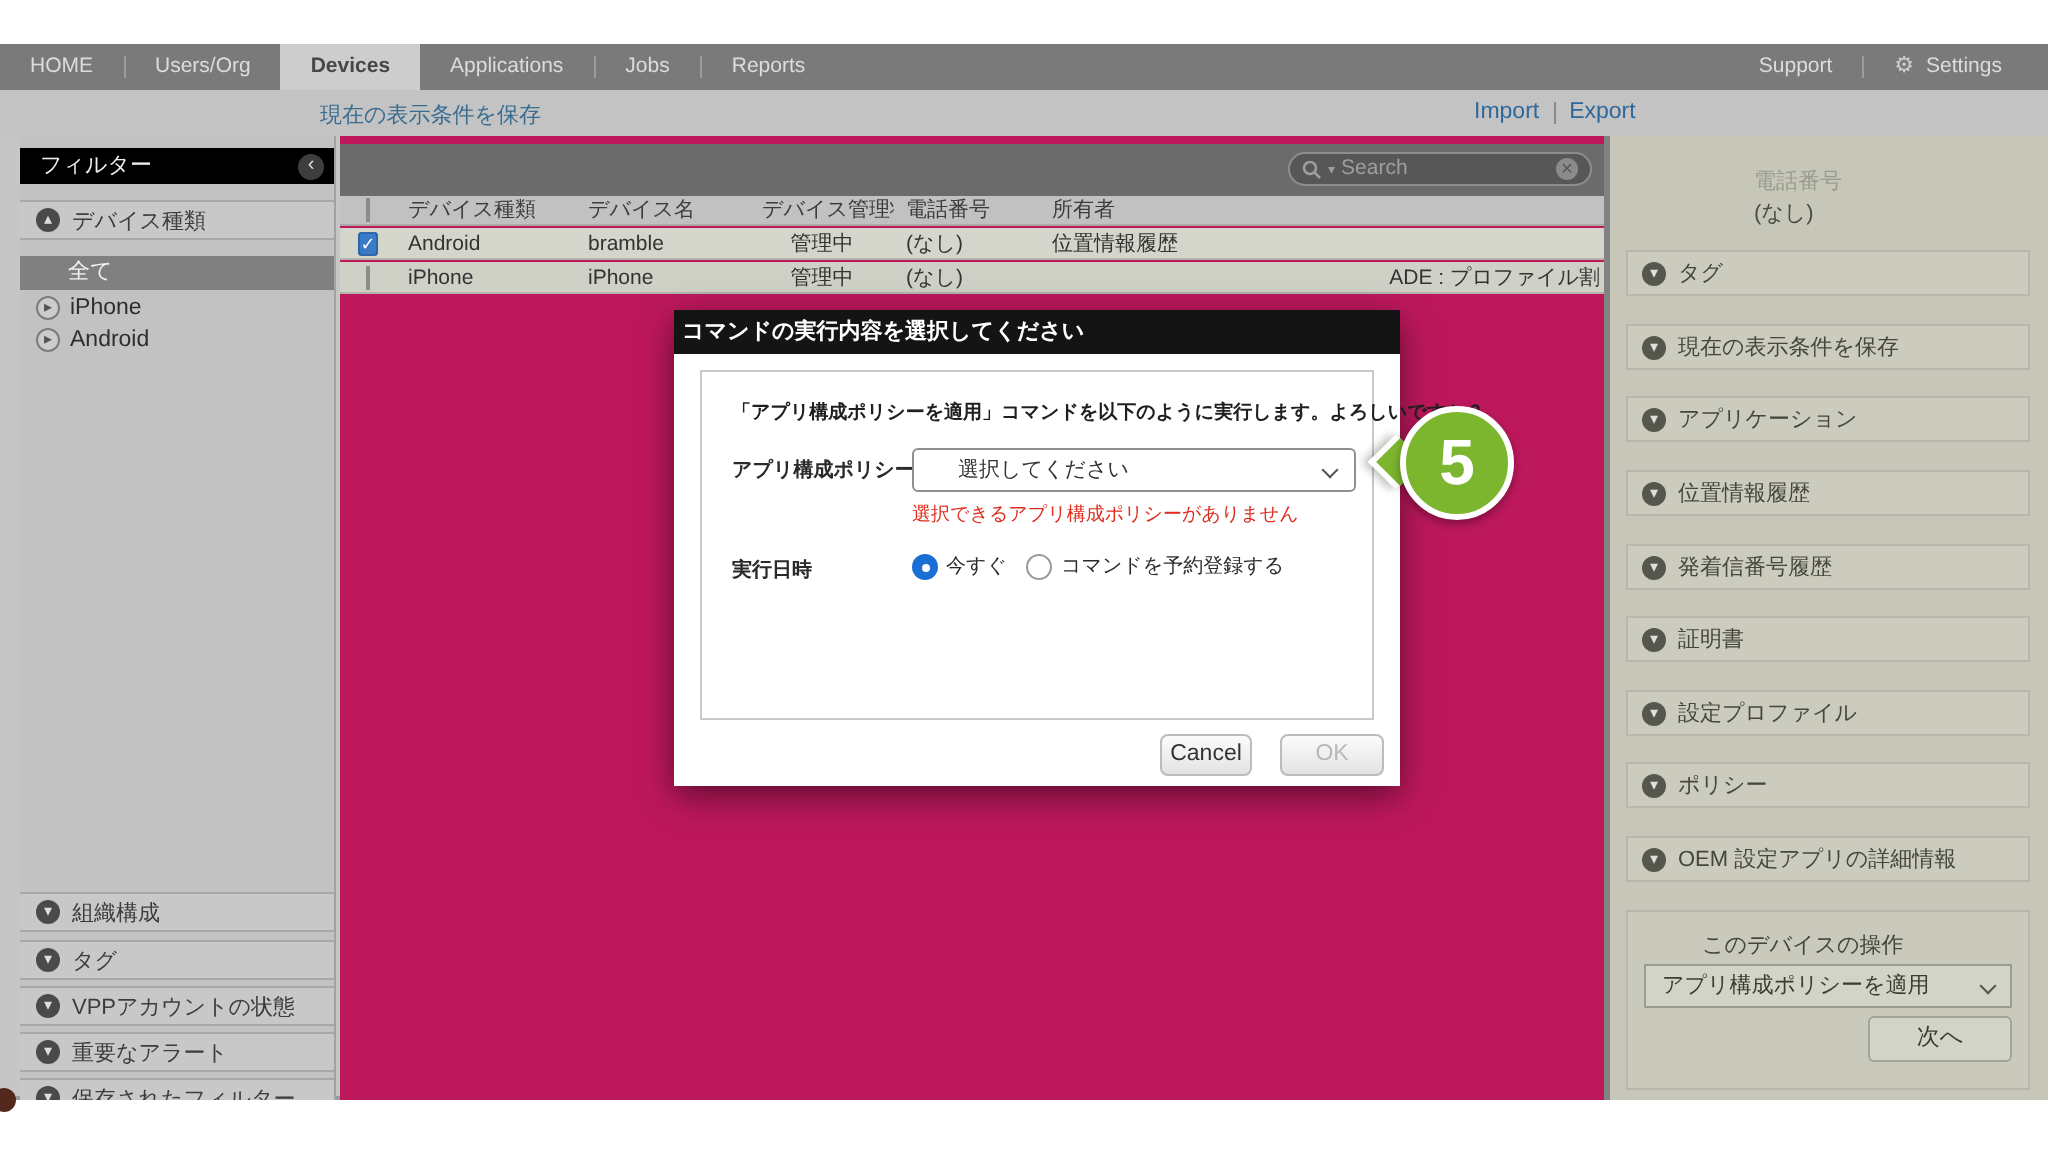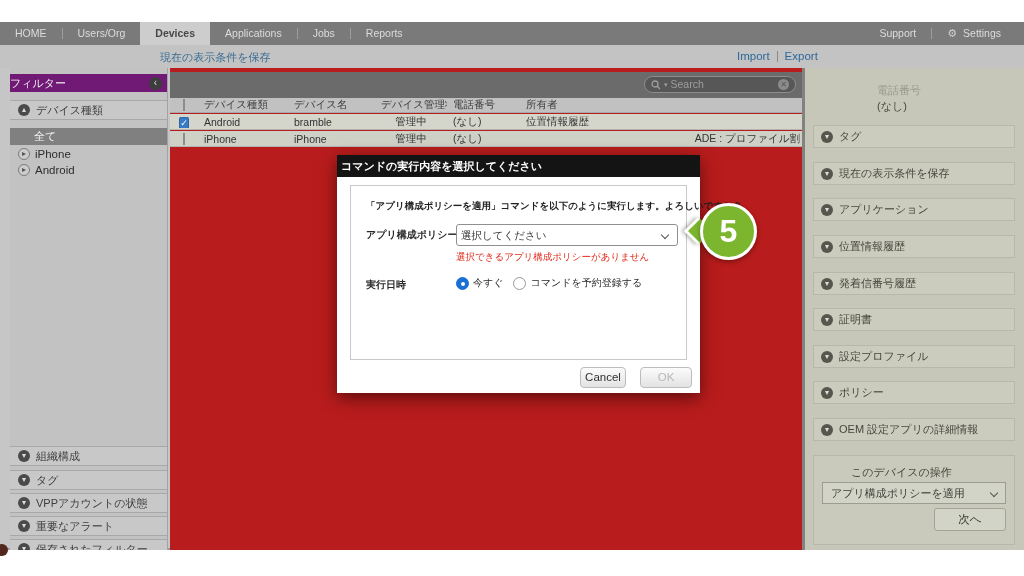--- a/index.html
+++ b/index.html
@@ -17,30 +17,30 @@
 
   
   .subbar { position:absolute; left:0; top:45px; width:1024px; height:23px; background:#c3c3c3; }
   .save-link { position:absolute; left:160px; top:50px; font-size:11px; color:#3a6d92; cursor:pointer; z-index:2;}
   .impexp { position:absolute; left:737px; top:50px; font-size:11.5px; color:#2e689c; display:flex; align-items:center; gap:7px; z-index:2; }
   .impexp .pipe { width:1px; height:11px; background:#8a8a8a; }
   .impexp span { cursor:pointer; }
 
   
   .sidebar { position:absolute; left:10px; top:68px; width:158px; height:482px; background:#c2c2c2; border-right:1px solid #a2a2a2; overflow:hidden; }
-  .filter-head { position:absolute; left:0; top:6px; width:158px; height:18px; background:#701a75; color:#ededed; font-size:11px; line-height:18px; }
+  .filter-head { position:absolute; left:0; top:6px; width:158px; height:18px; background:#000000; color:#ededed; font-size:11px; line-height:18px; padding-left:10px; }
   .collapse-btn { position:absolute; right:5px; top:8.5px; width:13px; height:13px; border-radius:50%; background:#3d3d3d; color:#ddd; text-align:center; line-height:12px; font-size:10px; cursor:pointer; z-index:2;}
   .acc { position:absolute; left:0; width:158px; height:20px; background:#c8c8c8; border-top:1px solid #a8a8a8; border-bottom:1px solid #a8a8a8; font-size:11px; color:#3d3d3d; display:flex; align-items:center; gap:6px; padding-left:8px; cursor:pointer; }
   .circ { display:inline-block; flex:0 0 auto; width:12px; height:12px; border-radius:50%; background:#4a4a4a; color:#dedede; font-size:8px; line-height:12px; text-align:center; }
   .opt-all { position:absolute; left:0; top:60px; width:158px; height:17px; background:#808080; color:#f3f3f3; font-size:11px; line-height:17px; padding-left:24px; cursor:pointer; }
   .opt { position:absolute; left:8px; font-size:11.5px; color:#2e2e2e; display:flex; align-items:center; gap:5px; cursor:pointer; }
   .ocirc { flex:0 0 auto; width:12px; height:12px; border-radius:50%; border:1px solid #7c7c7c; background:#cccccc; color:#555; font-size:8px; line-height:10px; text-align:center; }
 
   
-  .table-area { position:absolute; left:170px; top:68px; width:632px; height:482px; background:#b91c1c; }
+  .table-area { position:absolute; left:170px; top:68px; width:632px; height:482px; background:#be185d; }
   .tbl-toolbar { position:absolute; left:0; top:4px; width:632px; height:26px; background:#6b6b6b; }
   .search { position:absolute; right:6px; top:4px; width:152px; height:17px; background:#575757; border:1px solid #8d8d8d; border-radius:9px; display:flex; align-items:center; padding:0 6px; gap:3px; cursor:text; }
   .search-caret { color:#9e9e9e; font-size:7px; }
   .search-text { color:#9e9e9e; font-size:10.5px; flex:1; line-height:15px; }
   .clear-btn { flex:0 0 auto; width:11px; height:11px; border-radius:50%; background:#8b8b8b; color:#575757; font-size:8px; line-height:11px; text-align:center; cursor:pointer; }
   .grid { display:grid; grid-template-columns:28px 90px 87px 72px 73px 120px 1fr; align-items:center; height:100%; }
   .cell { padding-left:6px; overflow:hidden; white-space:nowrap; }
   .cell.center { text-align:center; padding-left:0; }
   .cell.right { text-align:right; padding-right:2px; }
   .tbl-head { position:absolute; left:0; top:30px; width:632px; height:15px; background:#c1c1c1; border-bottom:1px solid #a9a9a9; font-size:10.5px; color:#3c3c3c; }
@@ -63,21 +63,21 @@
   .chev { position:absolute; width:6px; height:6px; border-right:1.5px solid #55554b; border-bottom:1.5px solid #55554b; transform:rotate(45deg); }
   .next-btn { position:absolute; right:8px; top:52px; width:72px; height:23px; background:#d3d4c8; border:1px solid #a3a497; border-radius:3px; font-size:11.5px; color:#3a3a31; text-align:center; line-height:21px; cursor:pointer; }
 
   
   .modal { position:absolute; left:337px; top:155px; width:363px; height:238px; background:#fff; box-shadow:0 5px 16px rgba(0,0,0,.5); z-index:10; }
   .modal-head { height:22px; background:#141414; color:#fff; font-size:11px; font-weight:bold; line-height:22px; padding-left:4px; }
   .modal-inner { position:absolute; left:13px; top:30px; width:337px; height:175px; border:1px solid #c9c9c9; background:#fff; }
   .modal-msg { position:absolute; left:15px; top:14px; width:310px; font-size:9.5px; font-weight:bold; color:#1f1f1f; white-space:nowrap; }
   .frm-label { position:absolute; left:15px; font-size:10px; font-weight:bold; color:#2a2a2a; }
   .req { color:#df2b1c; font-size:9px; margin-left:5px; }
-  .mselect { position:absolute; left:105px; top:38px; width:222px; height:22px; background:#fff; border:1px solid #8f8f8f; border-radius:3px; font-size:10.5px; color:#333; line-height:20px; padding-left:4px; cursor:pointer; }
+  .mselect { position:absolute; left:105px; top:38px; width:222px; height:22px; background:#fff; border:1px solid #8f8f8f; border-radius:3px; font-size:10.5px; color:#333; line-height:20px; padding-left:22px; cursor:pointer; }
   .mselect .chev { right:9px; top:7px; border-color:#555; }
   .err { position:absolute; left:105px; top:65px; font-size:9.5px; color:#df2b1c; white-space:nowrap; }
   .radio-row { position:absolute; left:105px; top:90px; display:flex; align-items:center; gap:10px; font-size:10px; color:#2a2a2a; }
   .radio { position:relative; width:13px; height:13px; border-radius:50%; border:1px solid #9a9a9a; background:#fff; margin-right:4px; cursor:pointer; flex:0 0 auto;}
   .radio.sel { background:#1a6fd4; border-color:#1a6fd4; }
   .radio.sel::after { content:""; position:absolute; left:4px; top:4px; width:4px; height:4px; border-radius:50%; background:#fff; }
   .rgroup { display:flex; align-items:center; }
   .mbtn { position:absolute; top:212px; height:21px; background:linear-gradient(#fbfbfb,#e3e3e3); border:1px solid #bcbcbc; border-radius:4px; font-size:11.5px; text-align:center; line-height:19px; cursor:pointer; }
   .btn-cancel { left:243px; width:46px; color:#333; }
   .btn-ok { left:303px; width:52px; color:#b8b8b8; cursor:default; }

